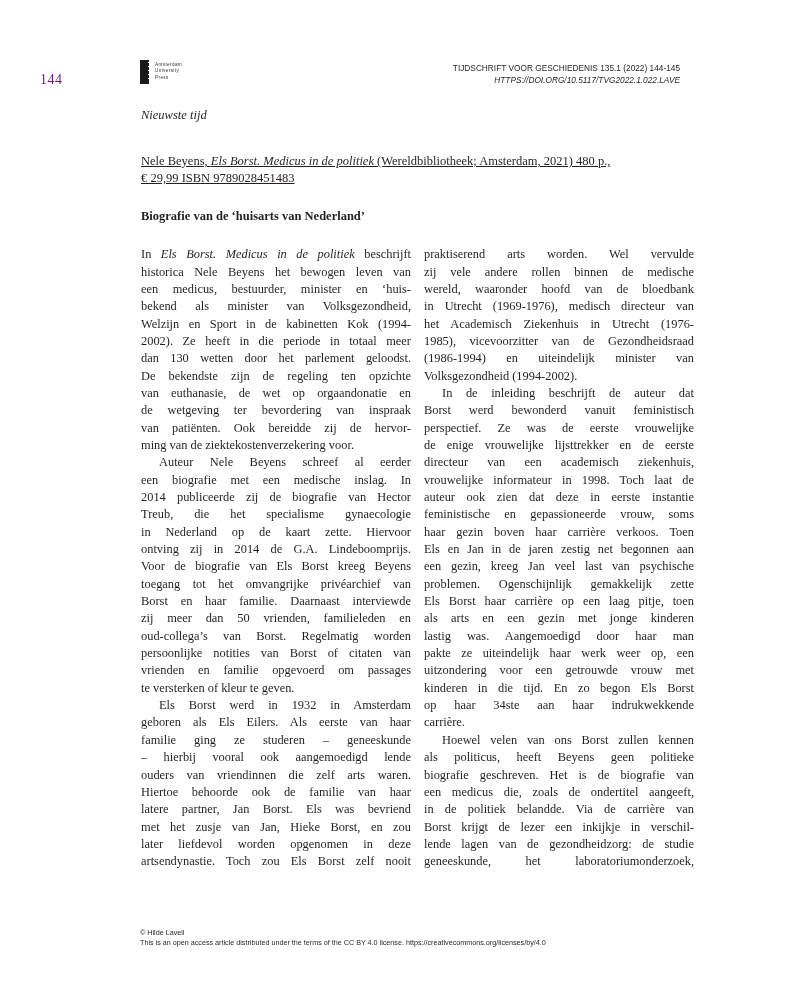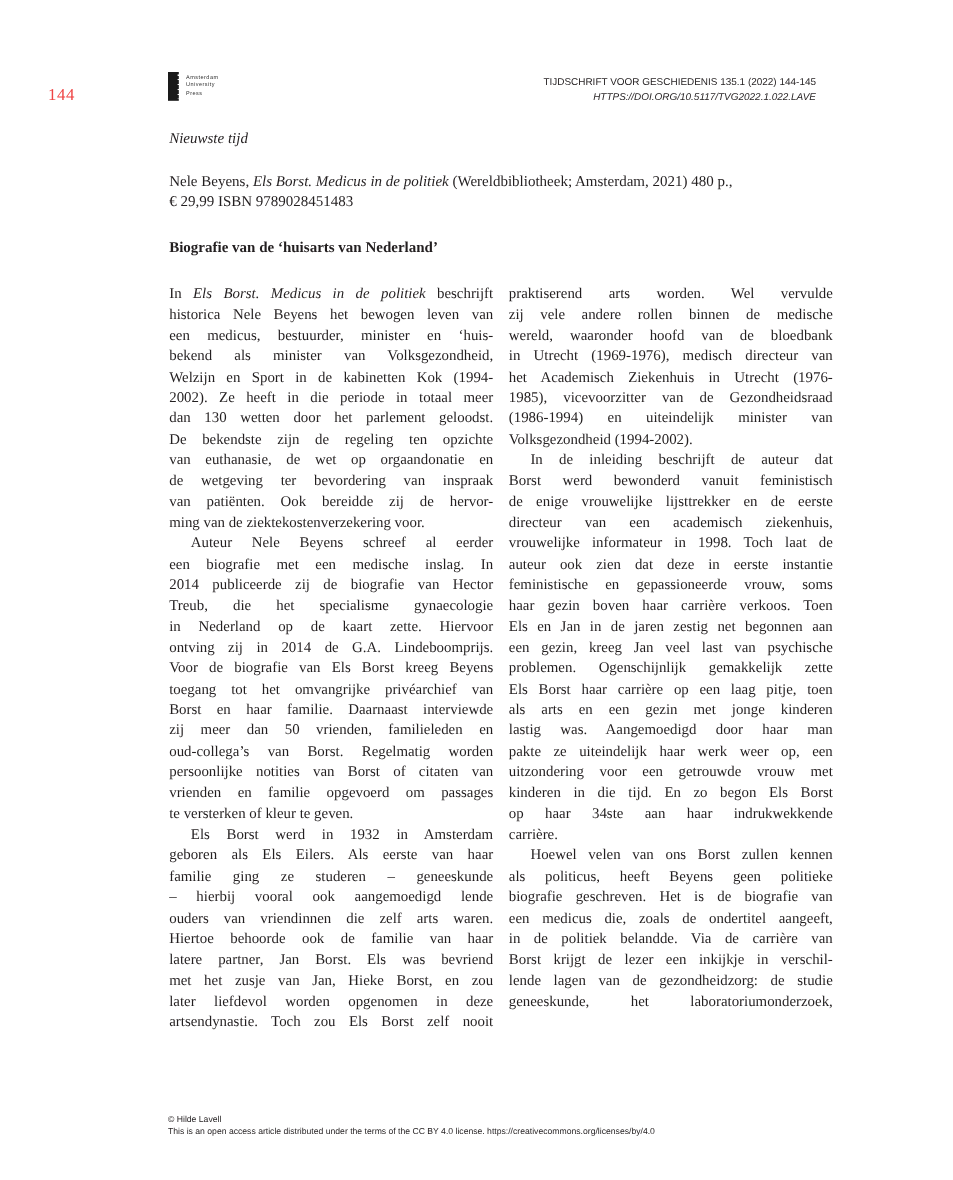--- a/index.html
+++ b/index.html
@@ -4,21 +4,21 @@
   <style>
     html, body { margin: 0; padding: 0; background: #ffffff; }
     body {
       width: 794px; height: 983px; position: relative; overflow: hidden;
       color: #231f20;
       font-family: "DejaVu Serif", serif;
     }
     .page-number {
       position: absolute; left: 40px; top: 72px;
       font-family: "Liberation Serif", serif; font-size: 14px; letter-spacing: 0.5px;
-      color: #ef4444;
+      color: #701a75;
     }
     .logo {
       position: absolute; left: 140px; top: 60px; display: flex; align-items: flex-start;
     }
     .logo-mark {
       width: 9px; height: 24px; background: #1a1a1a; position: relative;
     }
     .logo-mark::after {
       content: ""; position: absolute; right: -2px; top: 2px; width: 3px; height: 20px;
       background: repeating-linear-gradient(to bottom, #fff 0 1px, transparent 1px 4px);
@@ -33,21 +33,21 @@
     }
     .journal .doi { font-style: italic; }
     .content {
       position: absolute; left: 141px; top: 107px; width: 553px;
       font-family: "Liberation Serif", serif;
     }
     .section {
       font-style: italic; font-size: 12.5px; margin: 0; line-height: 16px;
     }
     .citation {
-      margin-top: 20px; font-size: 12.5px; line-height: 16.6px;
+      margin-top: 30px; font-size: 12.5px; line-height: 16.6px; text-decoration: underline;
     }
     .citation .title { font-style: italic; }
     .heading {
       margin-top: 22px; font-weight: bold; font-size: 12.5px; line-height: 16px;
     }
     .columns {
       margin-top: 22px; display: flex; justify-content: space-between;
     }
     .col {
       width: 270px; font-size: 12.4px; line-height: 17.35px; text-align: justify;
@@ -141,20 +141,21 @@
           <span class="line">wereld, waaronder hoofd van de bloedbank</span>
           <span class="line">in Utrecht (1969-1976), medisch directeur van</span>
           <span class="line">het Academisch Ziekenhuis in Utrecht (1976-</span>
           <span class="line">1985), vicevoorzitter van de Gezondheidsraad</span>
           <span class="line">(1986-1994) en uiteindelijk minister van</span>
           <span class="line last">Volksgezondheid (1994-2002).</span>
       </p>
       <p>
         <span class="line" style="padding-left: 18px;">In de inleiding beschrijft de auteur dat</span>
           <span class="line">Borst werd bewonderd vanuit feministisch</span>
+          <span class="line">perspectief. Ze was de eerste vrouwelijke</span>
           <span class="line">de enige vrouwelijke lijsttrekker en de eerste</span>
           <span class="line">directeur van een academisch ziekenhuis,</span>
           <span class="line">vrouwelijke informateur in 1998. Toch laat de</span>
           <span class="line">auteur ook zien dat deze in eerste instantie</span>
           <span class="line">feministische en gepassioneerde vrouw, soms</span>
           <span class="line">haar gezin boven haar carrière verkoos. Toen</span>
           <span class="line">Els en Jan in de jaren zestig net begonnen aan</span>
           <span class="line">een gezin, kreeg Jan veel last van psychische</span>
           <span class="line">problemen. Ogenschijnlijk gemakkelijk zette</span>
           <span class="line">Els Borst haar carrière op een laag pitje, toen</span>

